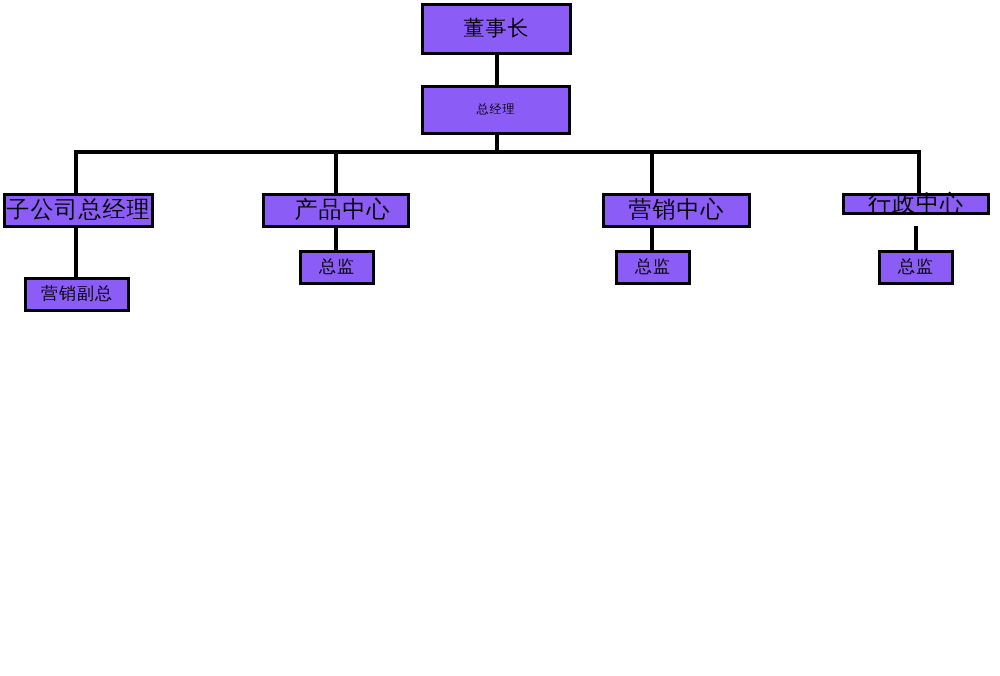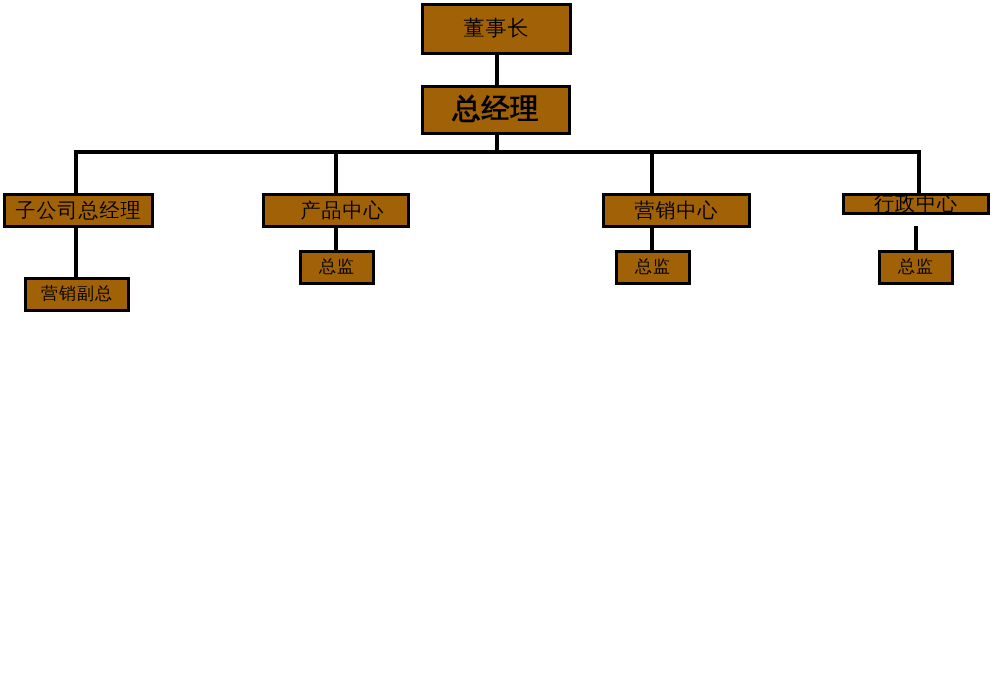--- a/index.html
+++ b/index.html
@@ -18,37 +18,37 @@
   #org-chart {
     position: absolute;
     left: 0;
     top: 0;
     width: 1000px;
     height: 676px;
   }
   .node {
     position: absolute;
     box-sizing: border-box;
-    background: #a16207;
+    background: #8b5cf6;
     border: 3px solid #000000;
     display: flex;
     align-items: center;
     justify-content: center;
     color: #000000;
     line-height: 1;
     white-space: nowrap;
     letter-spacing: 1px;
   }
   .node-label {
     display: block;
     transform: translateY(-1px);
   }
   .lvl-1 { font-size: 21px; }
-  .lvl-2 { font-size: 28px; font-weight: bold; }
-  .lvl-3 { font-size: 20px; }
+  .lvl-2 { font-size: 12px; }
+  .lvl-3 { font-size: 23px; }
   .lvl-4 { font-size: 17px; }
 
   .connector {
     position: absolute;
     background: #000000;
   }
   .connector-v { width: 4px; }
   .connector-h { height: 4px; }
 </style>
 </head>

